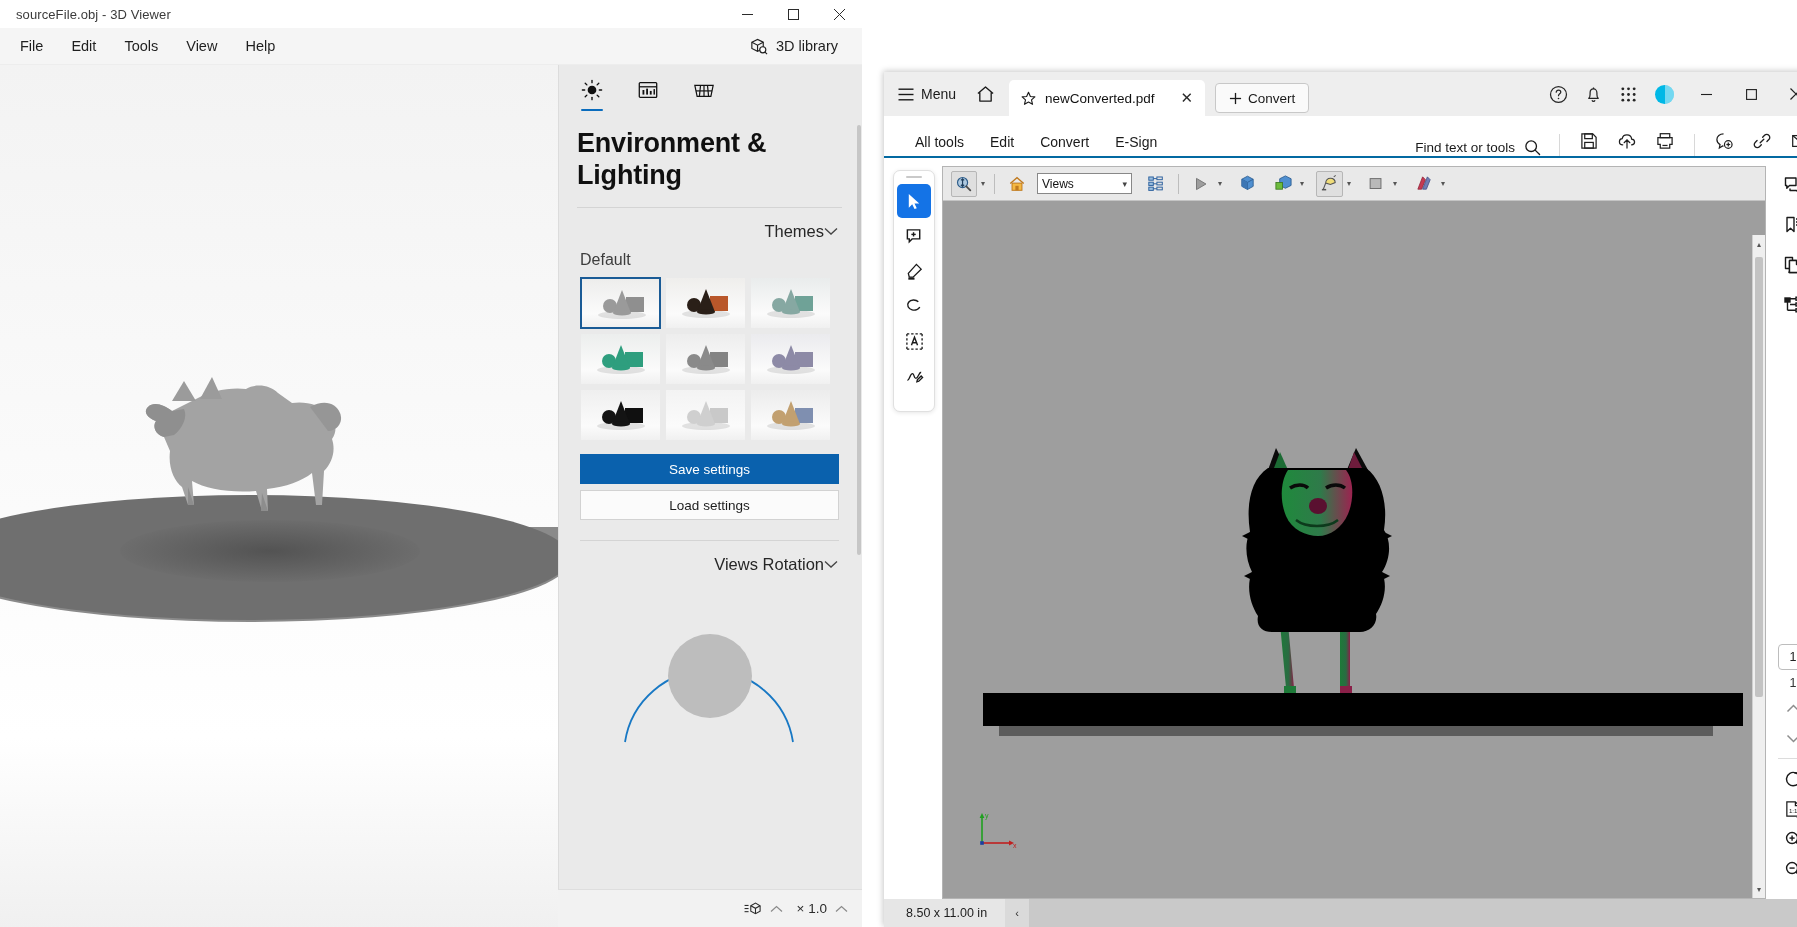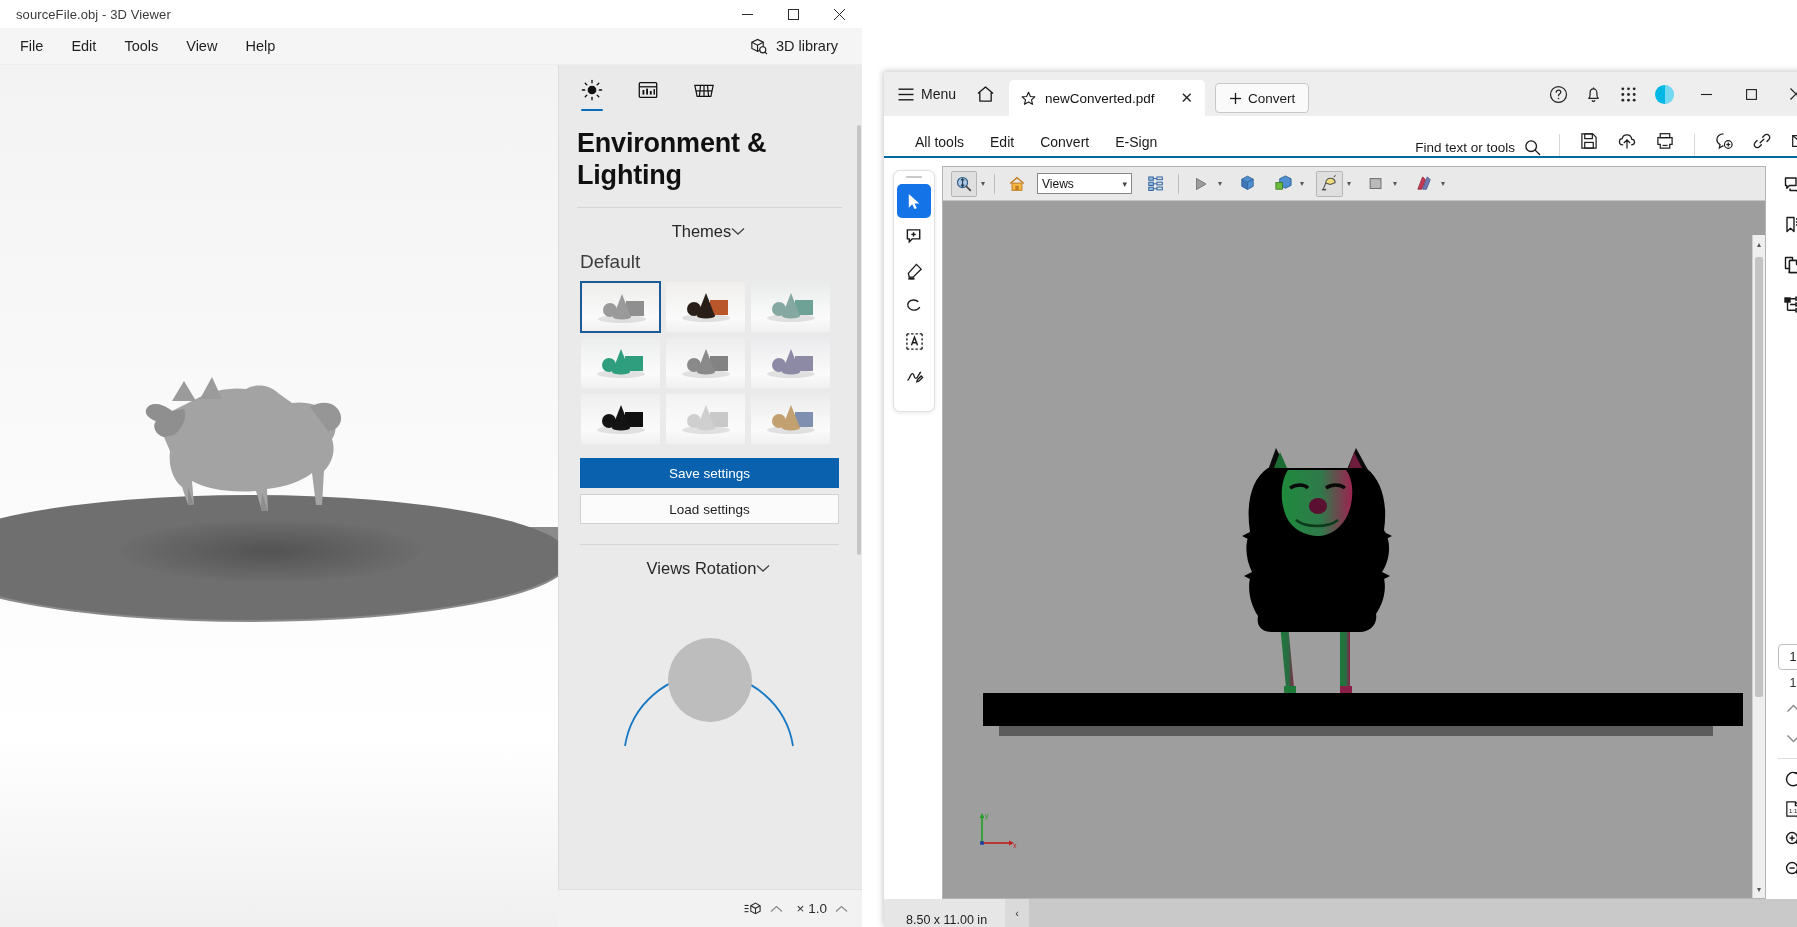--- a/index.html
+++ b/index.html
@@ -88,26 +88,26 @@
     flex: 1 1 auto; overflow: hidden; position: relative;
     padding: 0 0 0 0;
   }
   .panel-inner { padding: 12px 20px 0 18px; }
   .panel-h1 {
     font-size: 27px; font-weight: 700; color: #101010; line-height: 1.19;
     letter-spacing: -0.2px; margin-bottom: 16px;
   }
   .panel-sep { height: 1px; background: #d4d4d4; margin: 0 0 0 0; }
   .section-head {
-    display: flex; align-items: center; justify-content: center;
+    display: flex; align-items: center; justify-content: flex-end;
     padding: 14px 4px 10px 2px;
   }
   .section-title { font-size: 16.5px; color: #272727; }
   .chev { color: #444; font-size: 13px; }
-  .sub-label { font-size: 19px; color: #3d3d3d; padding: 0 0 8px 3px; }
+  .sub-label { font-size: 16px; color: #3d3d3d; padding: 0 0 8px 3px; }
 
   .theme-grid {
     display: grid; grid-template-columns: repeat(3, 81px); gap: 4px;
     padding-left: 3px;
   }
   .theme-cell {
     width: 81px; height: 52px; position: relative; overflow: hidden;
     border: 1px solid transparent;
   }
   .theme-cell.selected { border: 2px solid #1a5b96; }
@@ -300,21 +300,21 @@
     width: 32px; height: 28px; display: flex; align-items: center; justify-content: center;
     color: #8d8d8d; font-size: 13px;
   }
   .pn-sep { width: 30px; height: 1px; background: #dcdcdc; margin: 4px 0; }
 
   .ac-statusbar {
     position: absolute; left: 0; right: 0; bottom: 0; height: 28px;
     background: #bdbdbd; display: flex; align-items: center;
   }
   .ac-sb-left {
-    display: flex; align-items: flex-end; height: 28px; background: #e6e6e6;
+    display: flex; align-items: center; height: 28px; background: #e6e6e6;
   }
   .ac-sb-size { font-size: 12.5px; color: #1d1d1d; padding: 0 18px 0 22px; }
   .ac-sb-arrow {
     width: 24px; height: 28px; display: flex; align-items: center; justify-content: center;
     background: #dadada; font-size: 11px; color: #333;
   }
   .ac-sb-rest { flex: 1; height: 28px; background: #c9c9c9; }
 
   svg { display: block; }
 </style>

